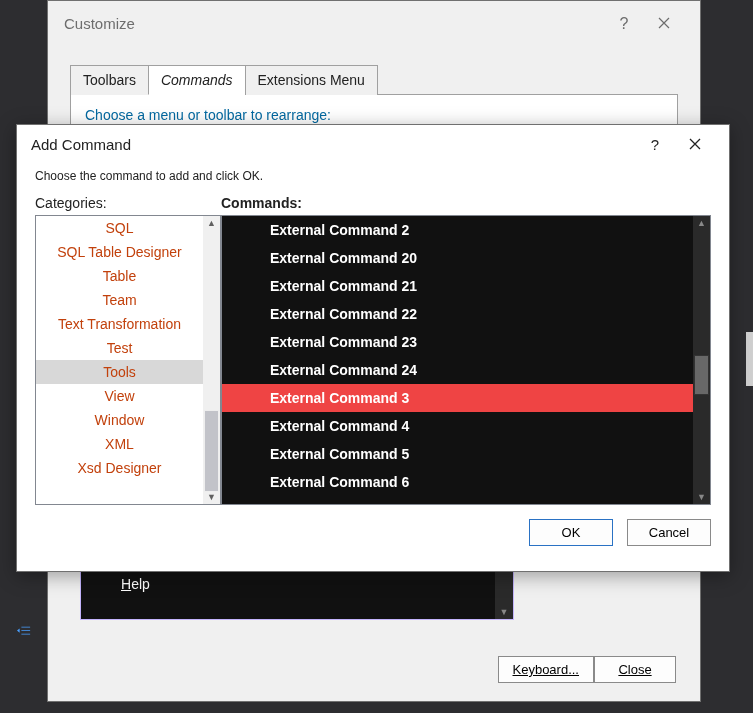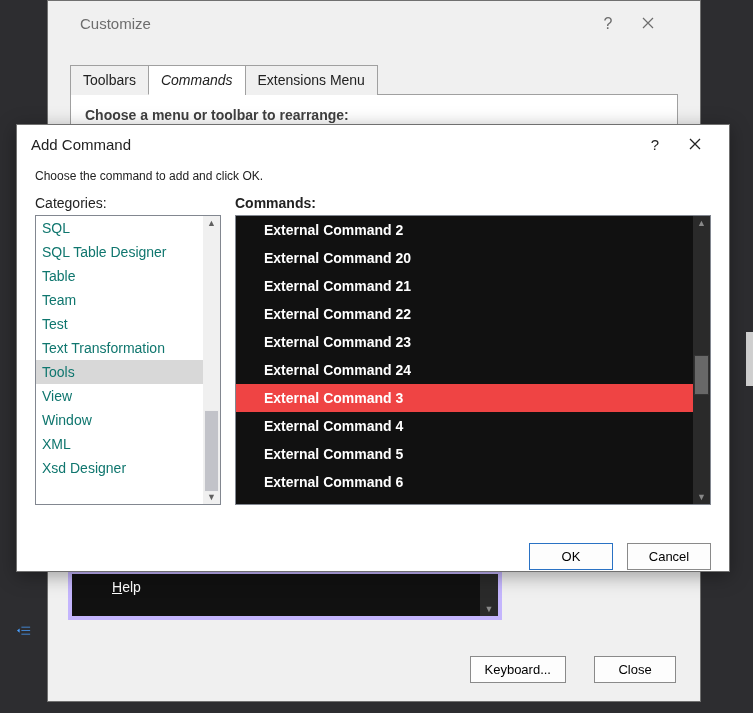--- a/index.html
+++ b/index.html
@@ -7,80 +7,80 @@
 
 .bg-dark { position: absolute; left: 0; top: 0; width: 753px; height: 713px; background: #2d2d30; }
 .bg-toolbar { position: absolute; left: 0; top: 619px; width: 48px; height: 24px; background: #2d2d30; display: flex; align-items: center; justify-content: center; }
 .bg-toolbar svg { width: 14px; height: 14px; }
 
 
 .customize-dlg {
   position: absolute; left: 47px; top: 0; width: 654px; height: 702px;
   background: #f0f0f0; border: 1px solid #707070;
 }
-.customize-title { height: 45px; display: flex; align-items: center; padding: 0 32px; color: #6d6d6d; font-size: 15px; }
+.customize-title { height: 45px; display: flex; align-items: center; padding: 0 16px; color: #6d6d6d; font-size: 15px; }
 .customize-title .spacer { flex: 1; }
 .customize-title .help-ic, .customize-title .close-ic { width: 40px; text-align: center; font-size: 16px; color: #6d6d6d; }
 
 .customize-body { position: relative; padding: 18px 22px 0 22px; }
 .tabs { display: flex; border-bottom: 1px solid #a0a0a0; margin-bottom: 0; }
 .tab { padding: 6px 12px; font-size: 14px; color: #222; background: #f0f0f0; border: 1px solid #a0a0a0; border-bottom: none; margin-right: -1px; position: relative; top: 1px; }
 .tab.active { background: #fff; border-bottom: 1px solid #fff; font-style: italic; }
 .below-tabs { background: #fff; border: 1px solid #a0a0a0; border-top: none; padding: 12px 14px 60px 14px; }
-.choose-label { font-size: 14px; color: #404040; margin-bottom: 0; font-weight: bold; }
+.choose-label { font-size: 14px; color: #0369a1; margin-bottom: 0; }
 
 
 .customize-visible-list {
-  position: absolute; left: 68px; top: 570px; width: 434px; height: 50px;
+  position: absolute; left: 80px; top: 570px; width: 434px; height: 50px;
   background: #111; color: #fff; font-size: 14px;
-  border: 4px solid #c4b5fd;
+  border: 1px solid #c4b5fd;
   text-align: center;
 }
 .cvl-row { display: flex; align-items: center; height: 26px; padding: 0 6px; }
 .cvl-row u { text-decoration: underline; }
 .cvl-icon { width: 20px; display: flex; justify-content: center; margin-right: 14px; }
 .cvl-scroll { position: absolute; right: 0; top: 0; width: 18px; height: 100%; background: #2a2a2a; display: flex; align-items: flex-end; justify-content: center; }
 
-.customize-buttons { position: absolute; right: 24px; bottom: 18px; display: flex; gap: 28px; }
-.btn { min-width: 82px; height: 27px; font-size: 13px; background: #fdfdfd; border: 1px solid #8a8a8a; padding: 0 14px; cursor: pointer; margin-top: 24px; }
+.customize-buttons { position: absolute; right: 24px; bottom: 18px; display: flex; gap: 0; text-decoration: underline; }
+.btn { min-width: 82px; height: 27px; font-size: 13px; background: #fdfdfd; border: 1px solid #8a8a8a; padding: 0 14px; cursor: pointer; }
 
 
 .addcmd-dlg {
   position: absolute; left: 16px; top: 124px; width: 714px; height: 448px;
   background: #fff; border: 1px solid #707070; box-shadow: 0 4px 18px rgba(0,0,0,.35);
 }
 .addcmd-title { height: 38px; display: flex; align-items: center; padding: 0 14px; font-size: 15px; color: #222; }
 .addcmd-title .spacer { flex: 1; }
 .addcmd-title .help-ic, .addcmd-title .close-ic { width: 40px; text-align: center; font-size: 15px; cursor: pointer; }
 .addcmd-title .close-ic svg { width: 12px; height: 12px; }
 
 .addcmd-body { padding: 6px 18px 14px 18px; }
 .intro { font-size: 12px; margin-bottom: 12px; color: #222; }
-.cols { display: flex; gap: 14px; }
+.cols { display: flex; }
 .col { display: flex; flex-direction: column; }
 .col.left { width: 186px; }
 .col.right { flex: 1; font-weight: bold; }
 .col-label { font-size: 14px; margin-bottom: 4px; color: #222; }
 
 .listbox {
   border: 1px solid #828790; height: 290px; overflow: hidden; position: relative;
   background: #fff;
 }
 .listbox.dark { background: #111; }
 .listbox .items { position: absolute; left: 0; top: 0; right: 17px; bottom: 0; overflow: hidden; }
 .listbox .scroll { position: absolute; right: 0; top: 0; width: 17px; height: 100%; background: #f0f0f0; display: flex; flex-direction: column; align-items: center; justify-content: space-between; padding: 2px 0; }
 .listbox.dark .scroll { background: #2a2a2a; }
 .scroll .arrow { font-size: 9px; color: #606060; cursor: pointer; user-select: none; }
 .listbox.dark .scroll .arrow { color: #888; }
 .scroll .thumb { width: 15px; background: #c2c3c9; border: 1px solid #eee; }
 
 .li { height: 24px; line-height: 24px; padding: 0 6px; font-size: 14px; cursor: pointer; white-space: nowrap; }
-.li.light { color: #0f766e; }
+.li.light { color: #c2410c; text-align: center; }
 .li.light.selected { background: #d8d8d8; }
-.li.dark { color: #fff; padding-left: 28px; height: 28px; line-height: 28px; }
+.li.dark { color: #fff; padding-left: 48px; height: 28px; line-height: 28px; }
 .li.dark.selected { background: #ef4444; }
 
 .addcmd-buttons { display: flex; justify-content: flex-end; gap: 14px; margin-top: 14px; }
 .btn.primary { border: 1px solid #2a72c4; background: #fdfdfd; }
 .btn.wide { min-width: 84px; }
 
 
 .side-btn-sliver {
   position: absolute; left: 698px; top: 331px; width: 8px; height: 54px;
   background: #cfcfcf;
@@ -152,22 +152,22 @@
     <div class="intro">Choose the command to add and click OK.</div>
     <div class="cols">
       <div class="col left">
         <div class="col-label">Categories:</div>
         <div class="listbox">
           <div class="items" id="categories-items">
               <div class="li light">SQL</div>
               <div class="li light">SQL Table Designer</div>
               <div class="li light">Table</div>
               <div class="li light">Team</div>
+              <div class="li light">Text Transformation</div>
               <div class="li light">Test</div>
-              <div class="li light">Text Transformation</div>
               <div class="li light selected">Tools</div>
               <div class="li light">View</div>
               <div class="li light">Window</div>
               <div class="li light">XML</div>
               <div class="li light">Xsd Designer</div>
             </div>
           <div class="scroll">
             <span class="arrow">▲</span>
             <div class="thumb" style="height:86px;margin-top:182px;"></div>
             <span class="arrow">▼</span>

